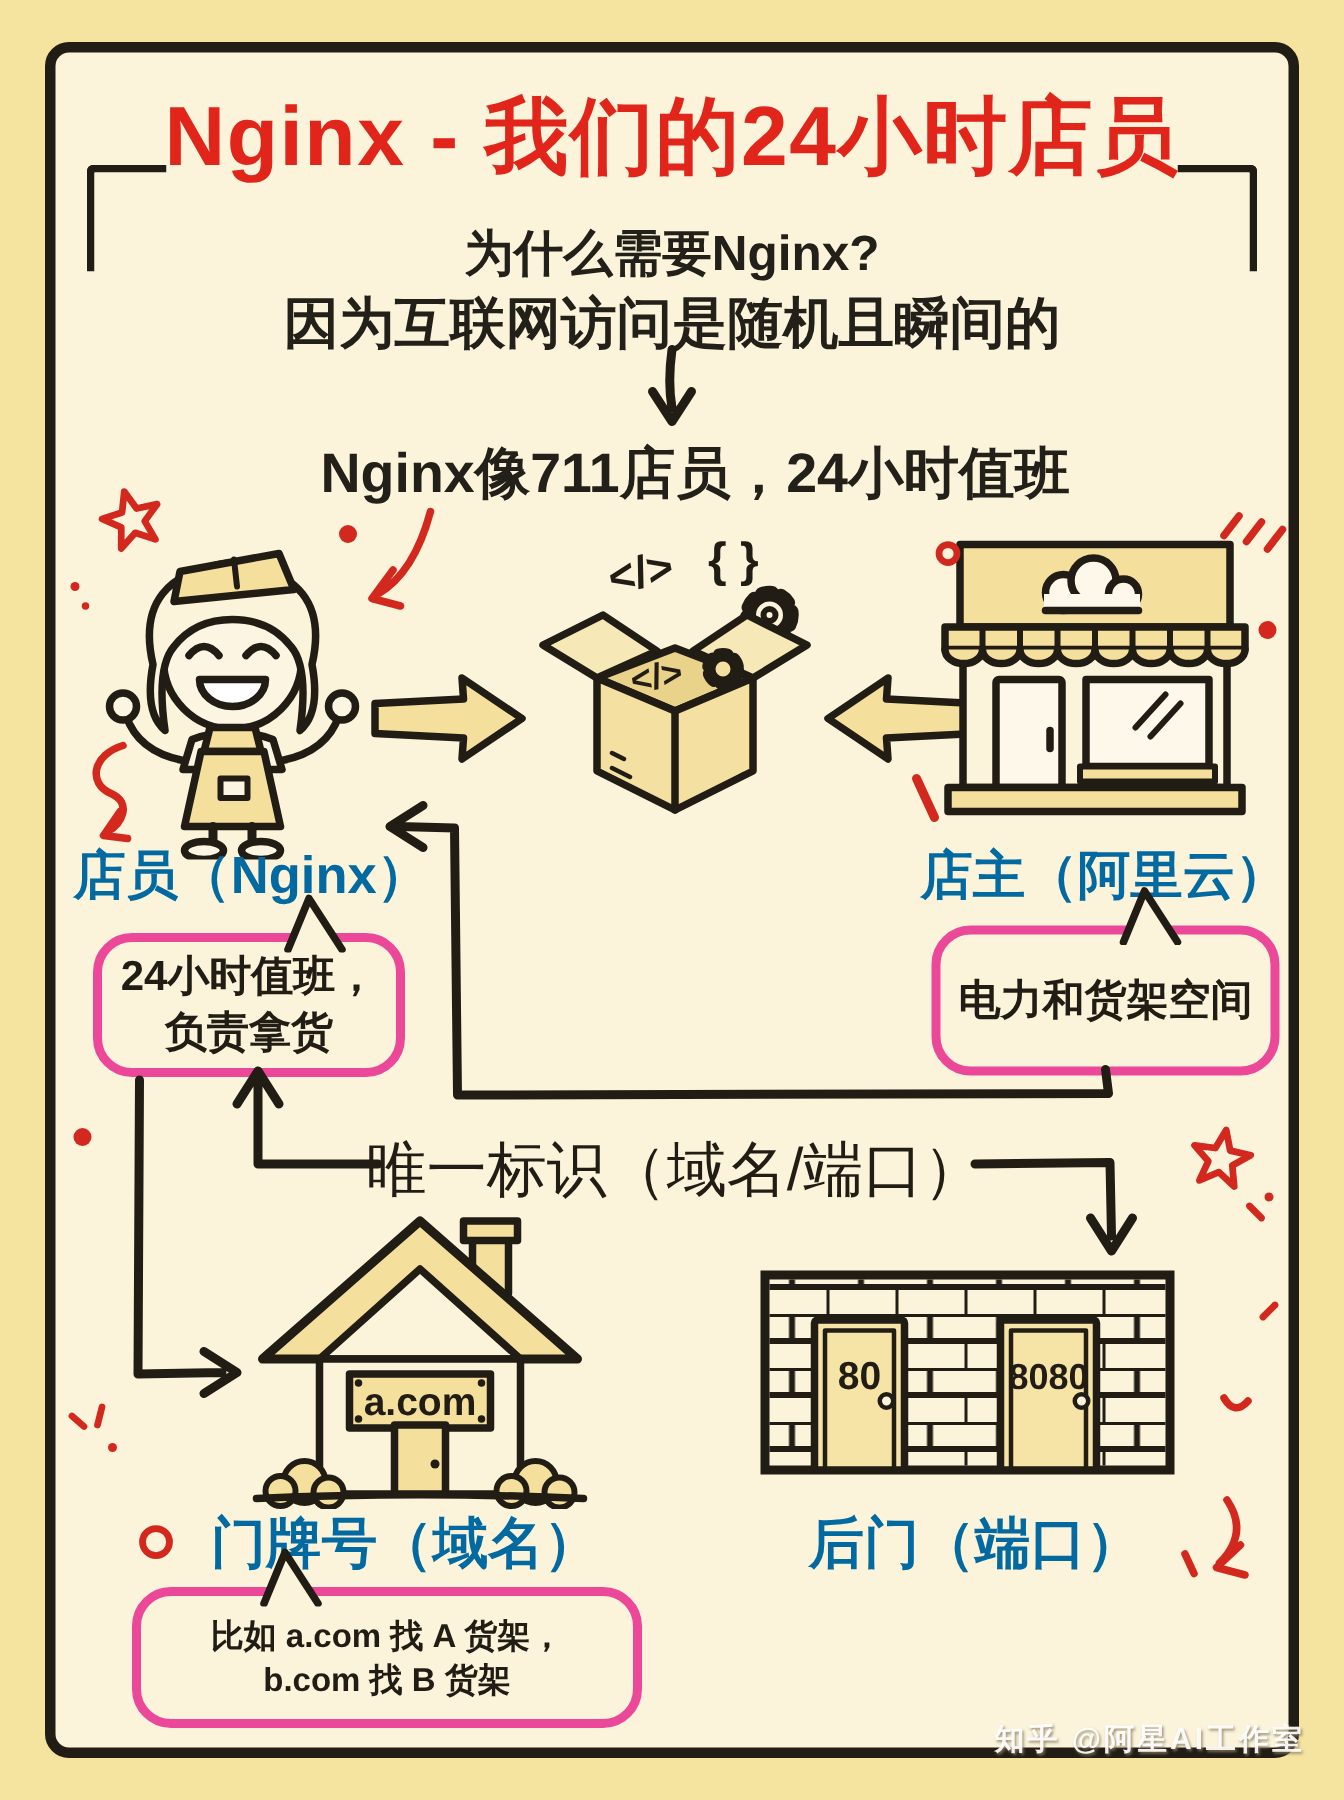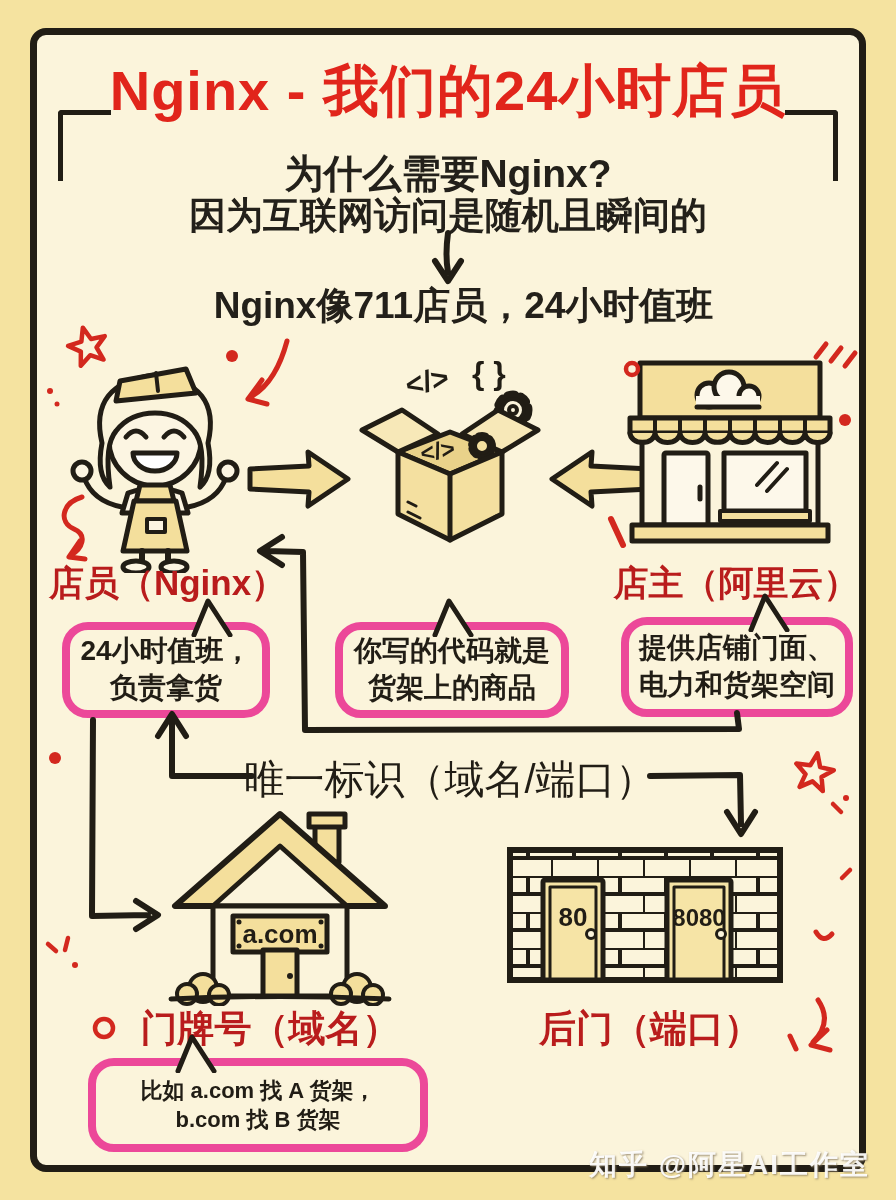--- a/index.html
+++ b/index.html
@@ -6,35 +6,35 @@
   .canvas{position:relative;width:896px;height:1200px;background:#F5E3A0;overflow:hidden;
           font-family:"Liberation Sans",sans-serif;color:#211D15;}
   .frame{position:absolute;left:30px;top:28px;width:836px;height:1144px;background:#FBF4DB;
          border:7px solid #211D15;border-radius:16px;box-sizing:border-box;}
   .corner{position:absolute;width:48px;height:66px;border-top:5px solid #211D15;}
   .corner.tl{left:58px;top:110px;border-left:5px solid #211D15;border-top-left-radius:4px;}
   .corner.tr{right:58px;top:110px;border-right:5px solid #211D15;border-top-right-radius:4px;}
   .title{position:absolute;left:0;right:0;top:54px;text-align:center;font-size:56px;font-weight:900;
          color:#E1251B;letter-spacing:1px;}
   .sub{position:absolute;left:0;right:0;text-align:center;font-weight:800;color:#23201A;}
-  .sub1{top:147px;font-size:39px;}
+  .sub1{top:147px;font-size:33px;}
   .sub2{top:191px;font-size:37px;}
-  .sub3{top:281px;font-size:37px;margin-left:31px;}
+  .sub3{top:291px;font-size:37px;margin-left:31px;}
   .illus{position:absolute;}
-  .label{position:absolute;text-align:center;font-size:35px;font-weight:900;color:#b91c1c;white-space:nowrap;}
+  .label{position:absolute;text-align:center;font-size:35px;font-weight:900;color:#0369a1;white-space:nowrap;}
   .label.bottom{font-size:37px;}
-  .bubble{position:absolute;background:#FBF4DB;border:8px solid #ec4899;border-radius:26px;
+  .bubble{position:absolute;background:#FBF4DB;border:6px solid #ec4899;border-radius:26px;
           box-sizing:border-box;display:flex;flex-direction:column;justify-content:center;align-items:center;
           font-size:28px;font-weight:800;line-height:1.32;white-space:nowrap;}
   .bubble.small{font-size:22px;}
   .tail{position:absolute;top:-33px;}
   .mid-heading{position:absolute;left:230px;top:752px;width:440px;text-align:center;
                font-size:40px;font-weight:400;color:#211D15;white-space:nowrap;}
   .overlay{position:absolute;left:0;top:0;pointer-events:none;z-index:6;}
-  .watermark{position:absolute;right:26px;top:1146px;font-size:28px;font-weight:700;z-index:9;
+  .watermark{position:absolute;right:26px;top:1146px;font-size:20px;font-weight:700;z-index:9;
              color:rgba(255,255,255,0.92);text-shadow:1px 1px 2px rgba(140,125,95,0.85);letter-spacing:2px;}
   svg text{font-family:"Liberation Sans",sans-serif;}
 </style>
 </head>
 <body>
 
 <div class="canvas">
   <div class="frame"></div>
   <div class="corner tl"></div>
   <div class="corner tr"></div>
@@ -125,34 +125,25 @@
   <div class="label" style="left:592px;top:560px;width:288px;text-align:center;">店主（阿里云）</div>
 
   <div class="bubble" style="left:62px;top:622px;width:208px;height:96px;">
     <svg class="tail" style="left:120px;" width="44" height="40" viewBox="0 0 44 40">
       <path d="M4,38 L18,4 L40,38 Z" fill="#FBF4DB"></path>
       <path d="M4,38 L18,4 L40,38" fill="none" stroke="#211D15" stroke-width="5" stroke-linejoin="round" stroke-linecap="round"></path>
     </svg>
     <div>24小时值班，</div>
     <div>负责拿货</div>
   </div>
-  <div class="bubble" style="left:335px;top:622px;width:234px;height:96px;">
-    <svg class="tail" style="left:88px;" width="44" height="40" viewBox="0 0 44 40">
-      <path d="M4,38 L18,4 L40,38 Z" fill="#FBF4DB"></path>
-      <path d="M4,38 L18,4 L40,38" fill="none" stroke="#211D15" stroke-width="5" stroke-linejoin="round" stroke-linecap="round"></path>
-    </svg>
-    <div>你写的代码就是</div>
-    <div>货架上的商品</div>
-  </div>
   <div class="bubble" style="left:621px;top:617px;width:232px;height:100px;">
     <svg class="tail" style="left:118px;" width="44" height="40" viewBox="0 0 44 40">
       <path d="M4,38 L18,4 L40,38 Z" fill="#FBF4DB"></path>
       <path d="M4,38 L18,4 L40,38" fill="none" stroke="#211D15" stroke-width="5" stroke-linejoin="round" stroke-linecap="round"></path>
     </svg>
-    <div>提供店铺门面、</div>
     <div>电力和货架空间</div>
   </div>
 
   <div class="mid-heading">唯一标识（域名/端口）</div>
 
   <svg class="illus" style="left:165px;top:808px;" width="230" height="198" viewBox="0 0 230 198">
     <g stroke="#211D15" stroke-width="5" stroke-linecap="round" stroke-linejoin="round">
       <rect x="150" y="14" width="24" height="40" fill="#F4DF9C"></rect>
       <rect x="144" y="6" width="36" height="13" fill="#F4DF9C"></rect>
       <path d="M115,6 L10,98 L220,98 Z" fill="#F4DF9C" stroke-width="6"></path>

